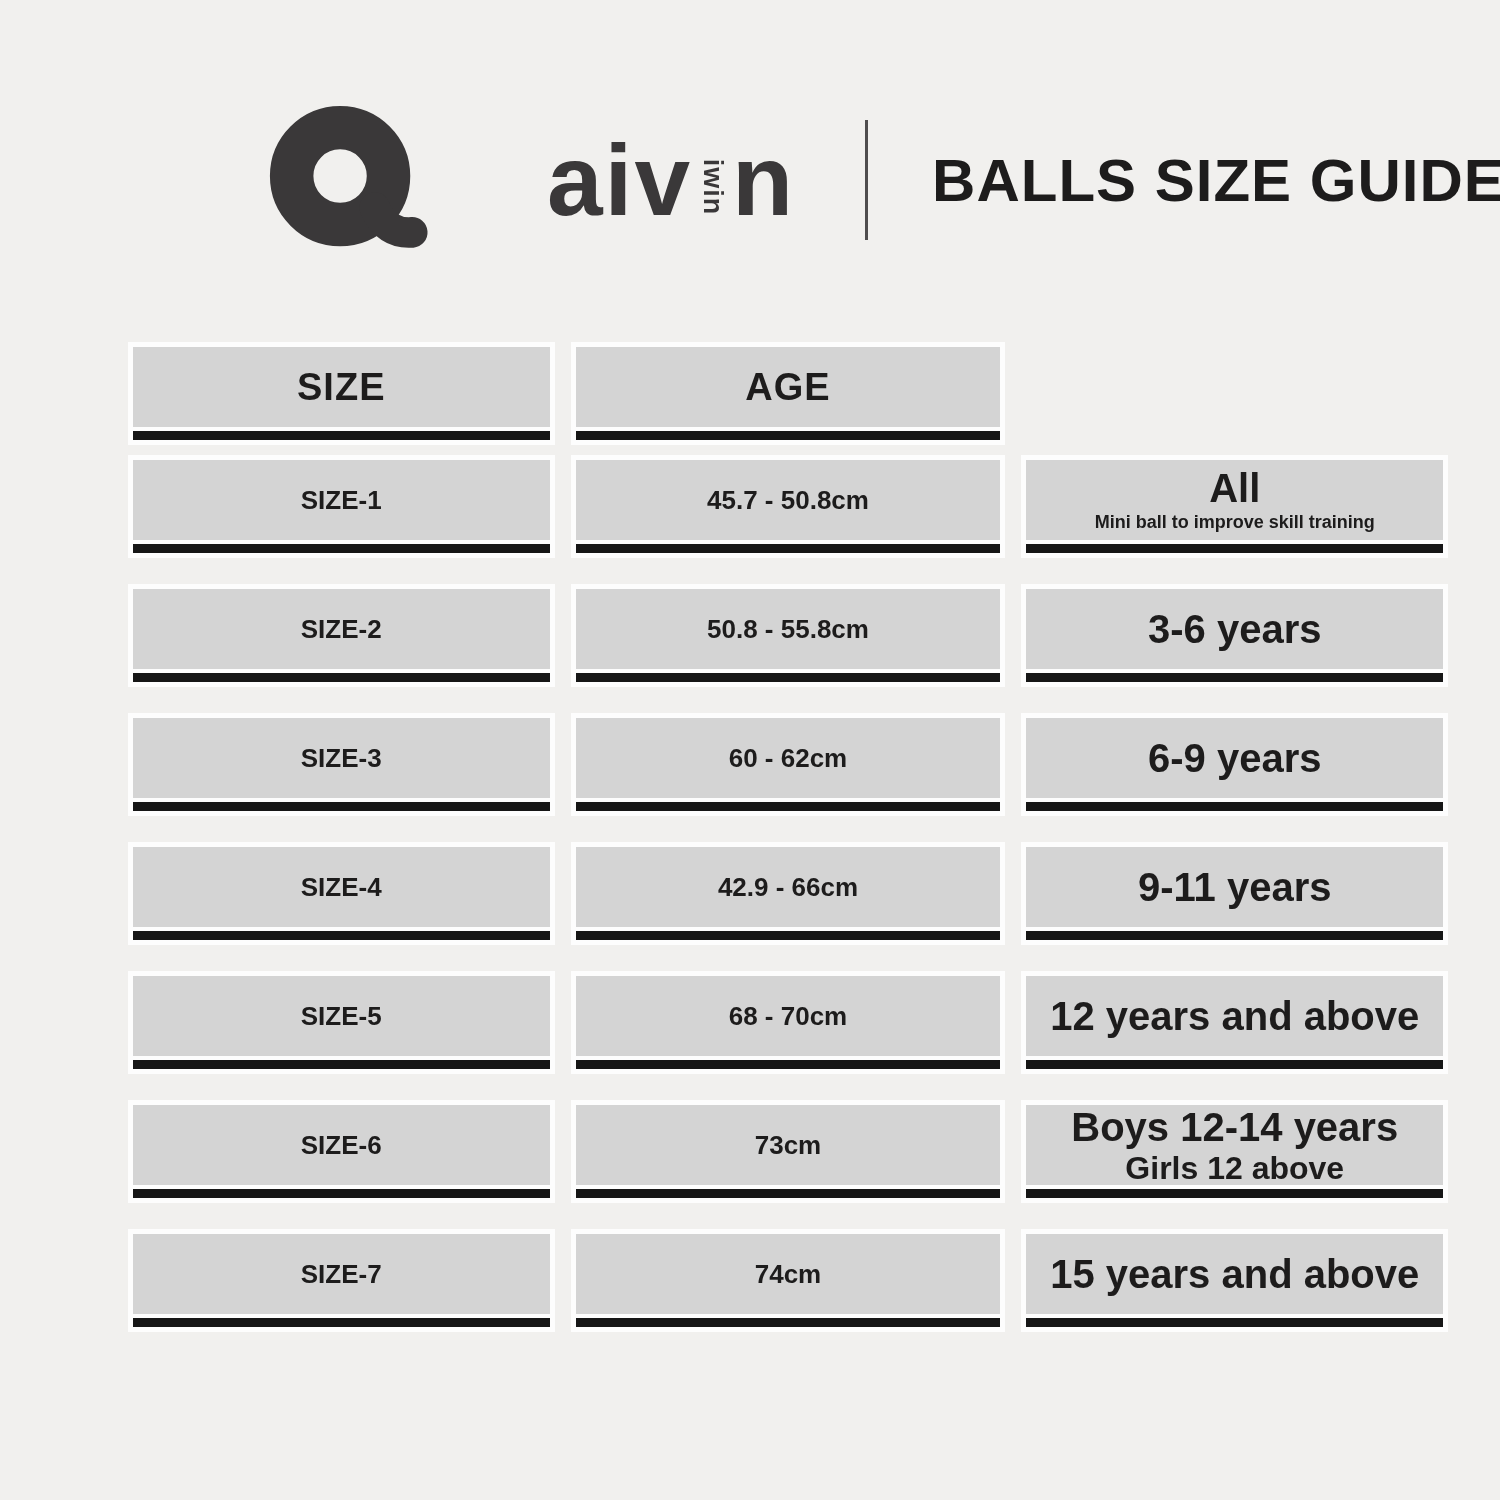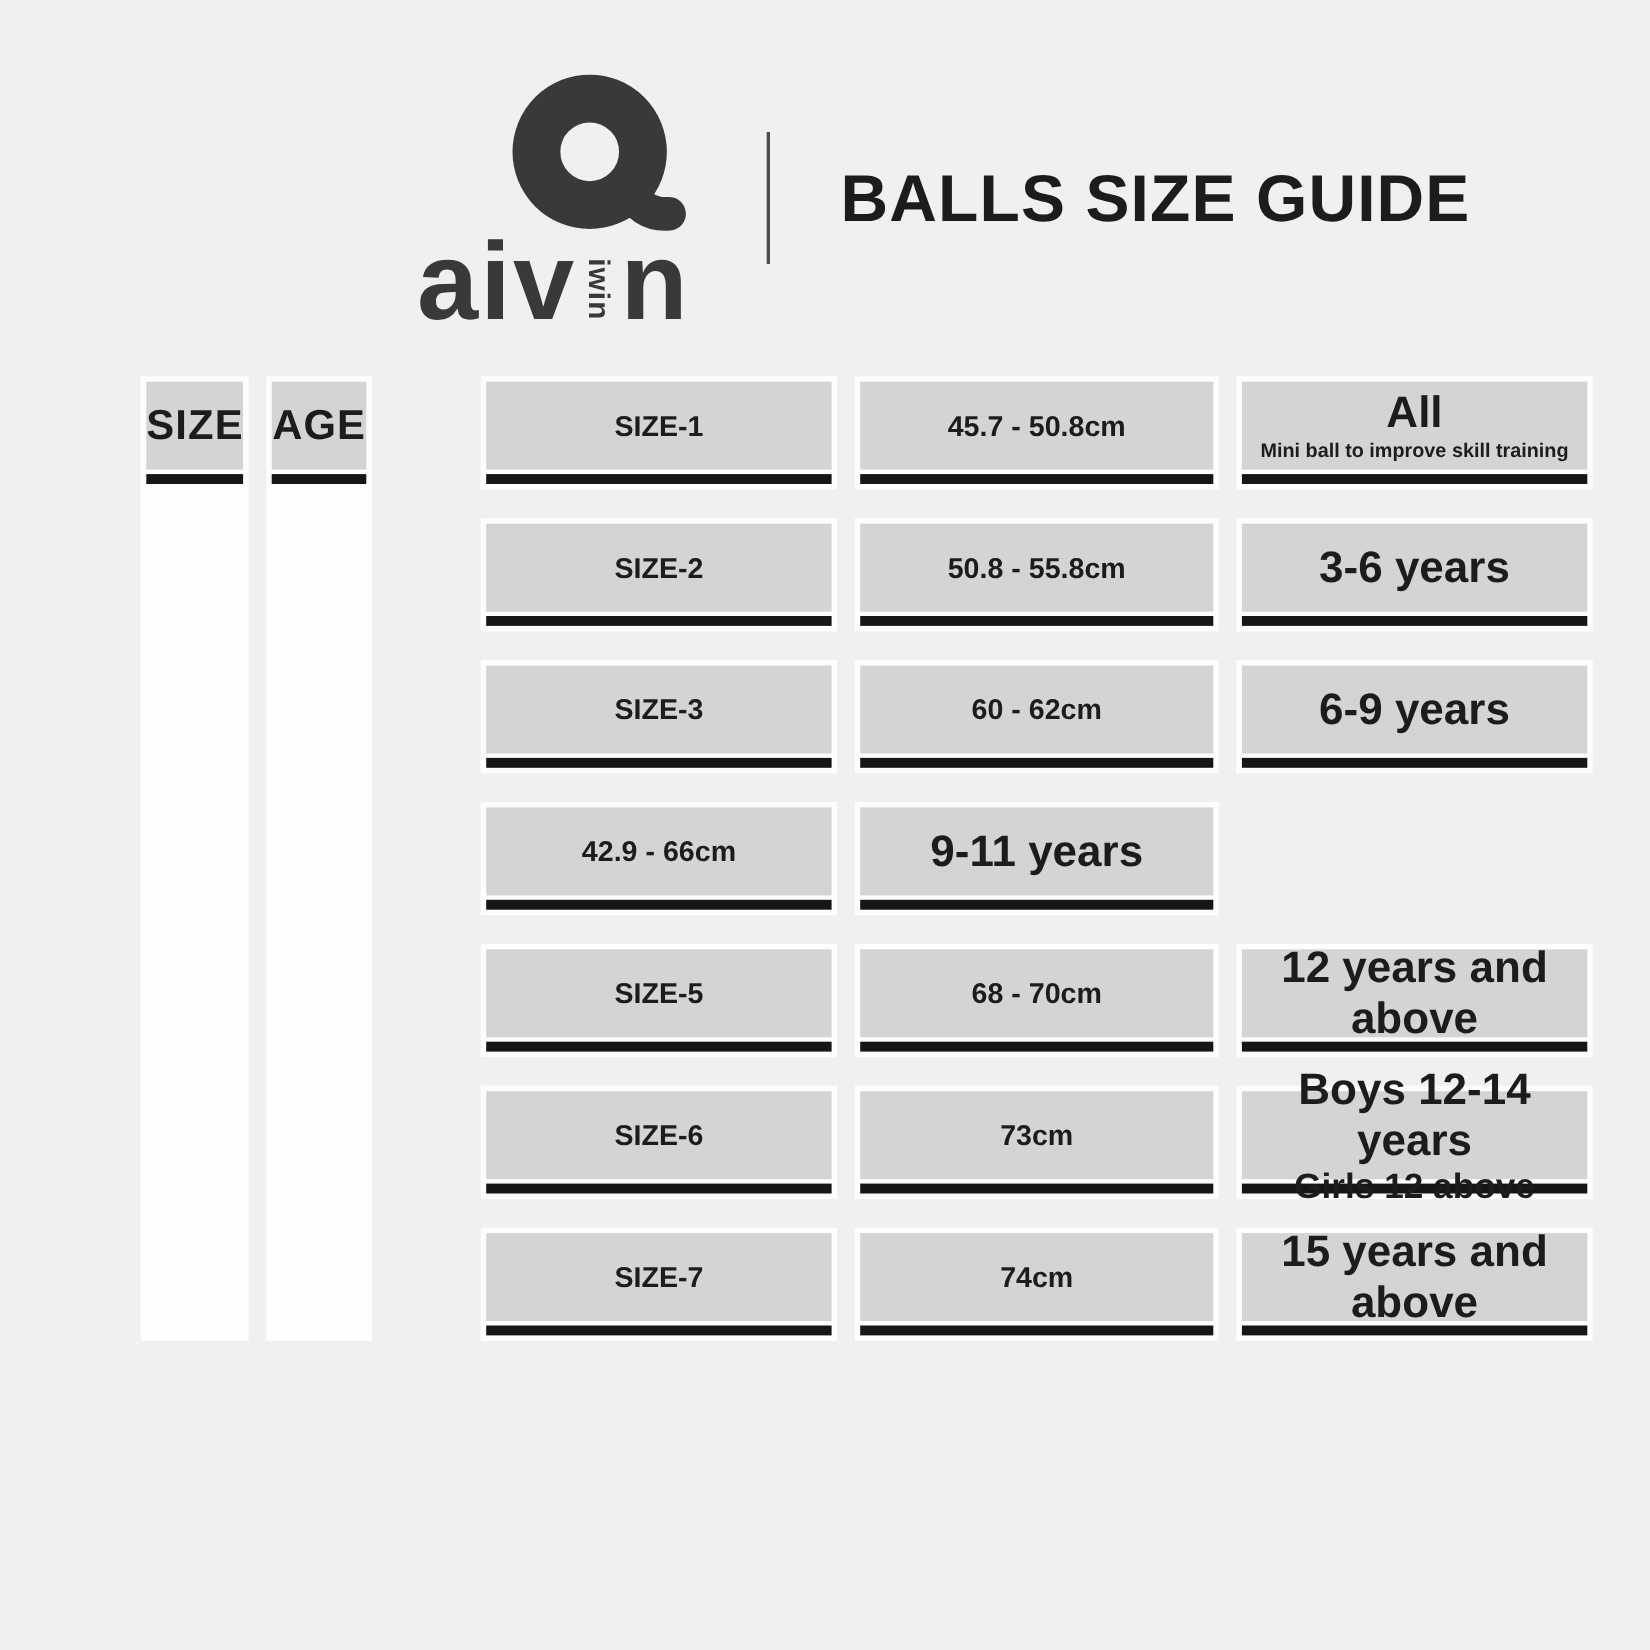--- a/index.html
+++ b/index.html
@@ -18,21 +18,21 @@
     font-family:"Liberation Sans", sans-serif;
     color:var(--text-dark);
   }
   .page{width:1500px;height:1500px;overflow:hidden;}
 
   
   .header{
     display:flex;align-items:center;
     margin:100px 0 0 263px;height:160px;
   }
-  .logo{display:flex;align-items:flex-end;flex-direction:column;}
+  .logo{display:flex;align-items:center;}
   .logo-mark{width:168px;height:152px;display:block;}
   .wordmark{
     display:flex;align-items:flex-end;
     margin-left:116px;
     color:var(--brand-dark);
     font-weight:bold;font-size:100px;letter-spacing:2px;
   }
   .word-seg{line-height:0.76em;}
   .vert-i{
     position:relative;display:inline-block;
@@ -49,21 +49,21 @@
     margin:0 64px 0 70px;flex:none;
   }
   .page-title{
     margin:0;font-size:60px;font-weight:bold;
     letter-spacing:1px;color:var(--text-dark);white-space:nowrap;
   }
 
   
   .size-table{
     margin:82px 52px 0 128px;
-    display:flex;flex-direction:row;gap:26px;
+    display:flex;flex-direction:column;gap:10px;
   }
   .table-body{display:flex;flex-direction:column;gap:26px;}
   .t-row{
     display:grid;
     grid-template-columns:402fr 410fr 402fr;
     gap:16px;
   }
   .cell{background:var(--card-white);padding:5px;}
   .cell-box{
     background:var(--cell-gray);
@@ -184,20 +184,26 @@
         <div class="age-line2"></div>
         <div class="age-note"></div>
       </div>
       <div class="cell-bar"></div>
     </div>
   </div>
 
   <div class="t-row">
     <div class="cell">
       <div class="cell-box">
+        <div class="cell-text">SIZE-4</div>
+      </div>
+      <div class="cell-bar"></div>
+    </div>
+    <div class="cell">
+      <div class="cell-box">
         <div class="cell-text">42.9 - 66cm</div>
       </div>
       <div class="cell-bar"></div>
     </div>
     <div class="cell">
       <div class="cell-box">
         <div class="age-main">9-11 years</div>
         <div class="age-line2"></div>
         <div class="age-note"></div>
       </div>

